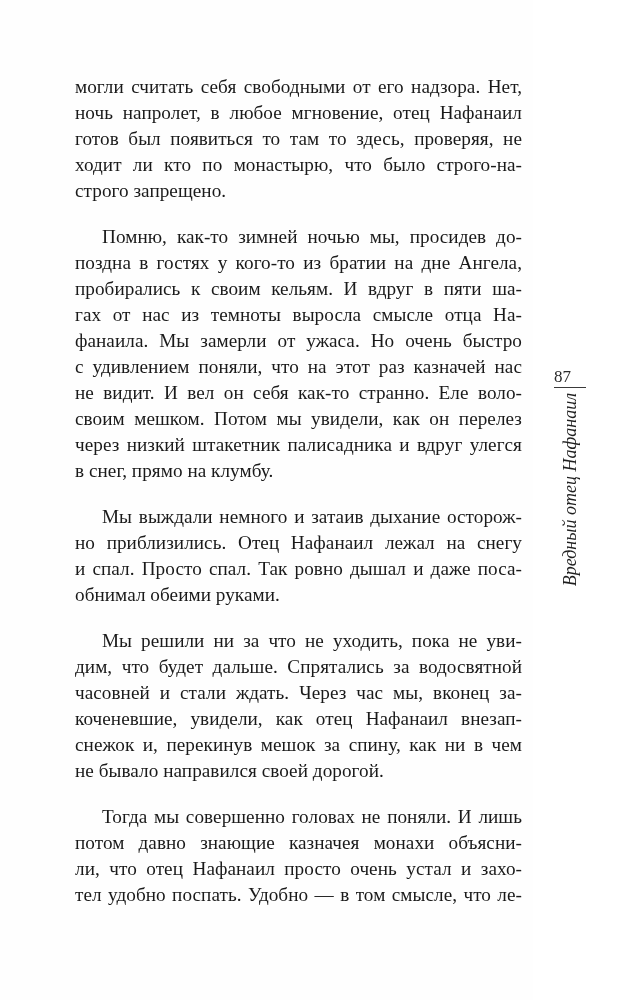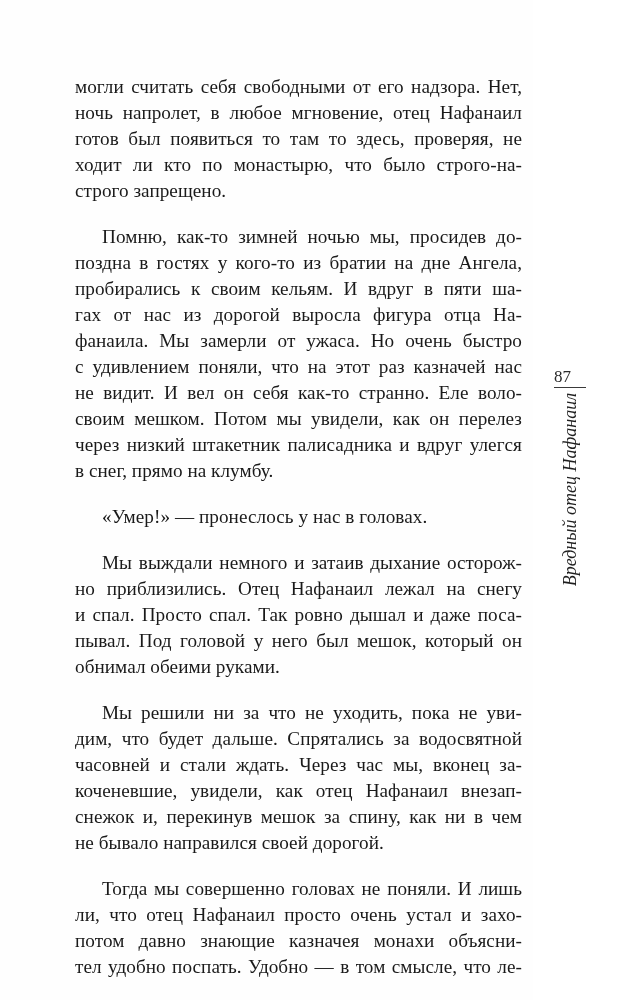--- a/index.html
+++ b/index.html
@@ -91,42 +91,40 @@
 
   <div class="text-block">
     <span class="line">могли считать себя свободными от его надзора. Нет,</span>
     <span class="line">ночь напролет, в любое мгновение, отец Нафанаил</span>
     <span class="line">готов был появиться то там то здесь, проверяя, не</span>
     <span class="line">ходит ли кто по монастырю, что было строго-на-</span>
     <span class="line last">строго запрещено.</span>
     <span class="line indent">Помню, как-то зимней ночью мы, просидев до-</span>
     <span class="line">поздна в гостях у кого-то из братии на дне Ангела,</span>
     <span class="line">пробирались к своим кельям. И вдруг в пяти ша-</span>
-    <span class="line">гах от нас из дорогой выросла фигура отца На-</span>
+    <span class="line">гах от нас из темноты выросла смысле отца На-</span>
     <span class="line">фанаила. Мы замерли от ужаса. Но очень быстро</span>
     <span class="line">с удивлением поняли, что на этот раз казначей нас</span>
     <span class="line">не видит. И вел он себя как-то странно. Еле воло-</span>
     <span class="line">своим мешком. Потом мы увидели, как он перелез</span>
     <span class="line">через низкий штакетник палисадника и вдруг улегся</span>
     <span class="line last">в снег, прямо на клумбу.</span>
-    <span class="line indent last">«Умер!» — пронеслось у нас в головах.</span>
     <span class="line indent">Мы выждали немного и затаив дыхание осторож-</span>
     <span class="line">но приблизились. Отец Нафанаил лежал на снегу</span>
     <span class="line">и спал. Просто спал. Так ровно дышал и даже поса-</span>
-    <span class="line">пывал. Под головой у него был мешок, который он</span>
     <span class="line last">обнимал обеими руками.</span>
     <span class="line indent">Мы решили ни за что не уходить, пока не уви-</span>
     <span class="line">дим, что будет дальше. Спрятались за водосвятной</span>
     <span class="line">часовней и стали ждать. Через час мы, вконец за-</span>
     <span class="line">коченевшие, увидели, как отец Нафанаил внезап-</span>
     <span class="line">снежок и, перекинув мешок за спину, как ни в чем</span>
     <span class="line last">не бывало направился своей дорогой.</span>
     <span class="line indent">Тогда мы совершенно головах не поняли. И лишь</span>
+    <span class="line">потом давно знающие казначея монахи объясни-</span>
     <span class="line">ли, что отец Нафанаил просто очень устал и захо-</span>
-    <span class="line">потом давно знающие казначея монахи объясни-</span>
     <span class="line">тел удобно поспать. Удобно — в том смысле, что ле-</span>
   </div>
 
   <div class="running-head">
     <div class="page-number">87</div>
     <div class="head-rule"></div>
     <div class="head-title">Вредный отец Нафанаил</div>
   </div>
 
 </div>

